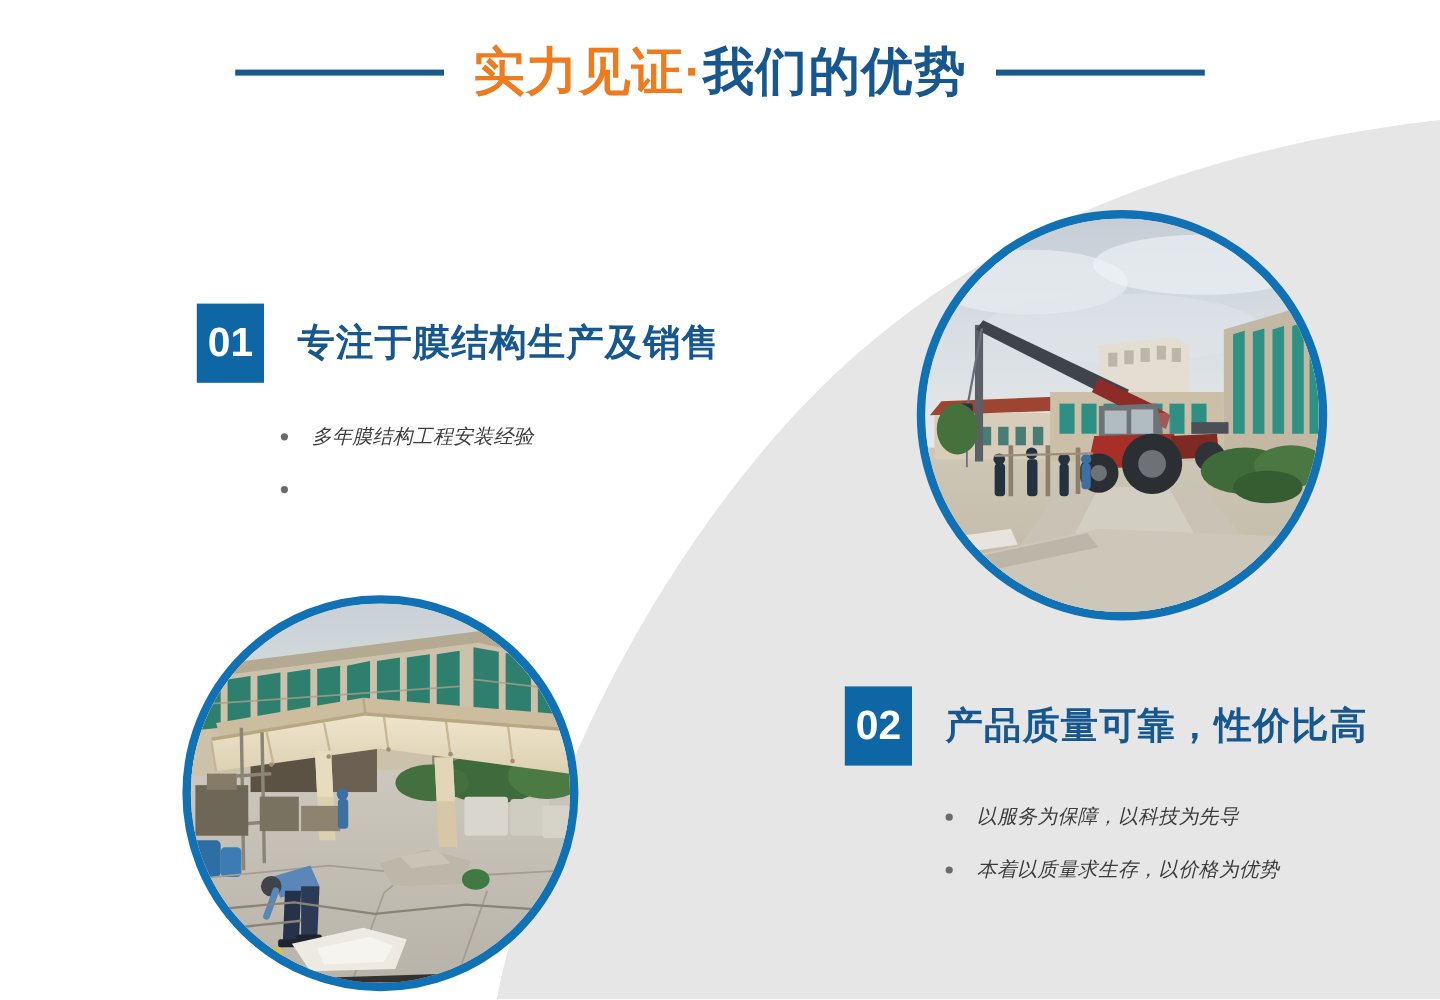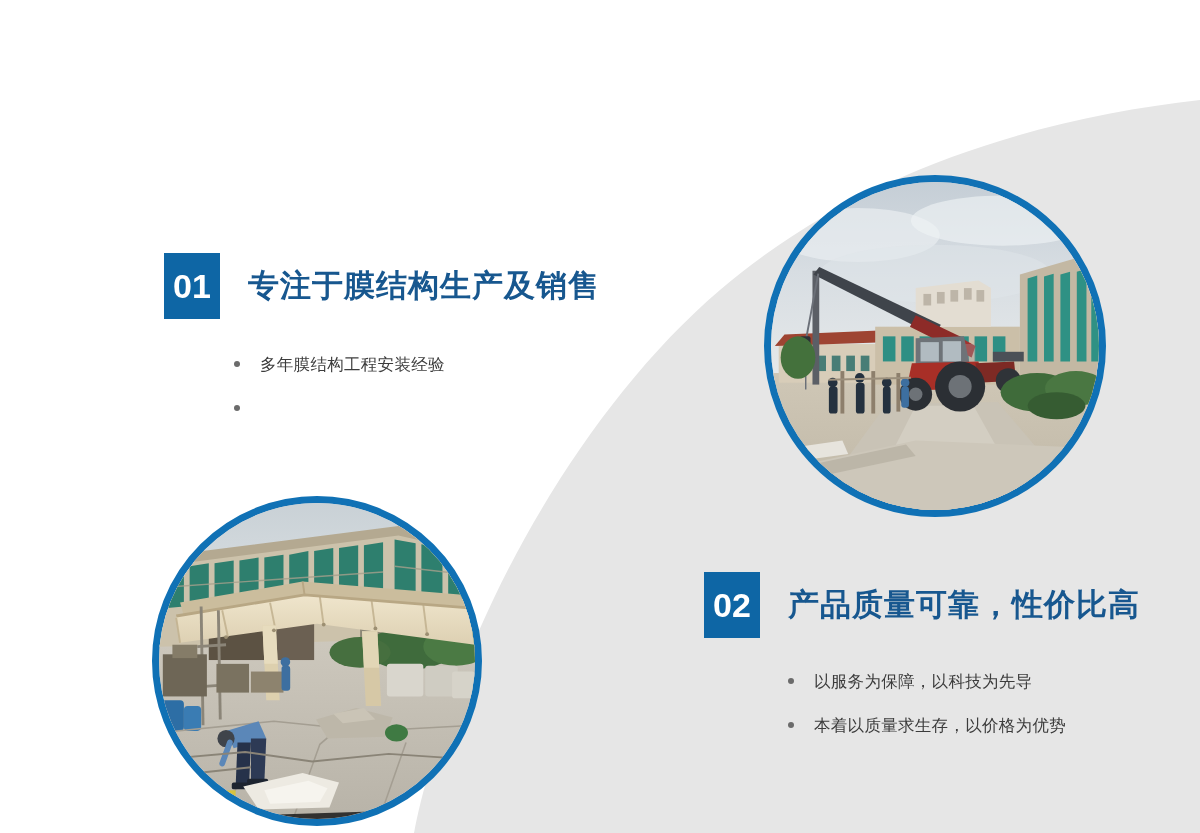--- a/index.html
+++ b/index.html
@@ -89,20 +89,21 @@
     font-weight: bold;
     color: #17578F;
     letter-spacing: 1px;
     white-space: nowrap;
   }
 
   .bullets {
     list-style: none;
     margin: 13px;
     padding: 0;
+    font-style: italic;
   }
   .feature-01 .bullets { margin-top: 28px; margin-left: 70px; width: 430px; }
   .feature-02 .bullets { margin-top: 26px; margin-left: 84px; width: 380px; }
 
   .bullet {
     position: relative;
     padding-left: 26px;
     font-size: 16.5px;
     color: #3c3c3c;
     line-height: 34px;
@@ -149,20 +150,27 @@
 <div class="page">
 
   <svg class="bg-swoosh" viewBox="0 0 1200 833" preserveAspectRatio="none">
     <path d="M1200,100
              C1040,118 860,170 720,290
              C600,392 500,560 452,700
              C432,758 420,800 414,833
              L1200,833 Z" fill="#E6E6E6"></path>
   </svg>
 
+  <div class="header">
+    <div class="rule rule-left"></div>
+    <div class="title">
+      <span class="t-orange">实力见证·</span><span class="t-blue">我们的优势</span>
+    </div>
+    <div class="rule rule-right"></div>
+  </div>
 
   <div class="photo-circle circle-top-right">
     <svg viewBox="0 0 340 340" preserveAspectRatio="xMidYMid slice">
       <defs>
         <linearGradient id="skyA" x1="0" y1="0" x2="0" y2="1">
           <stop offset="0%" stop-color="#c5ced6"></stop>
           <stop offset="45%" stop-color="#d7dde2"></stop>
           <stop offset="100%" stop-color="#e6e9ea"></stop>
         </linearGradient>
         <linearGradient id="groundA" x1="0" y1="0" x2="0" y2="1">

